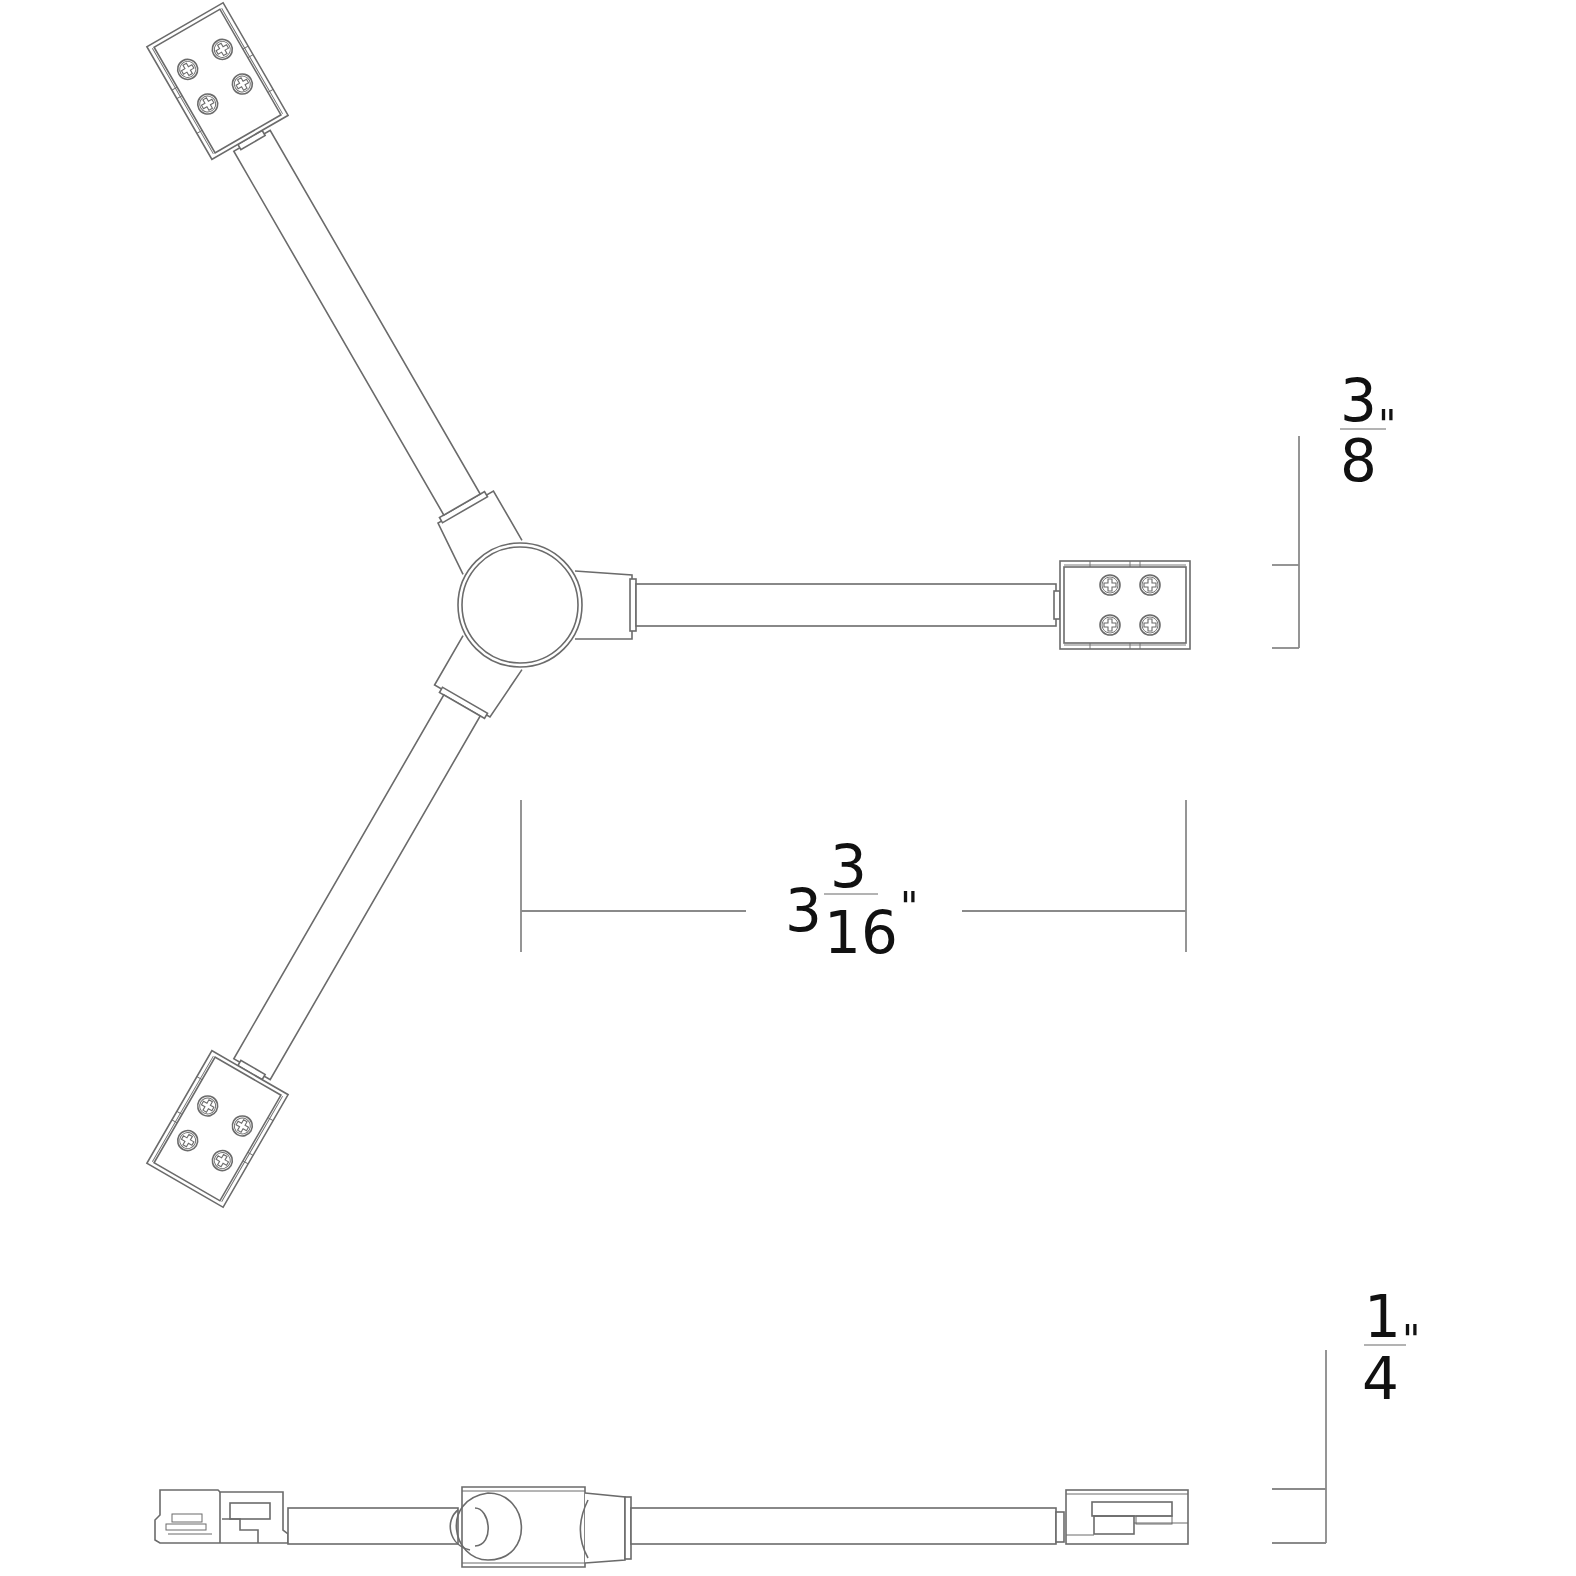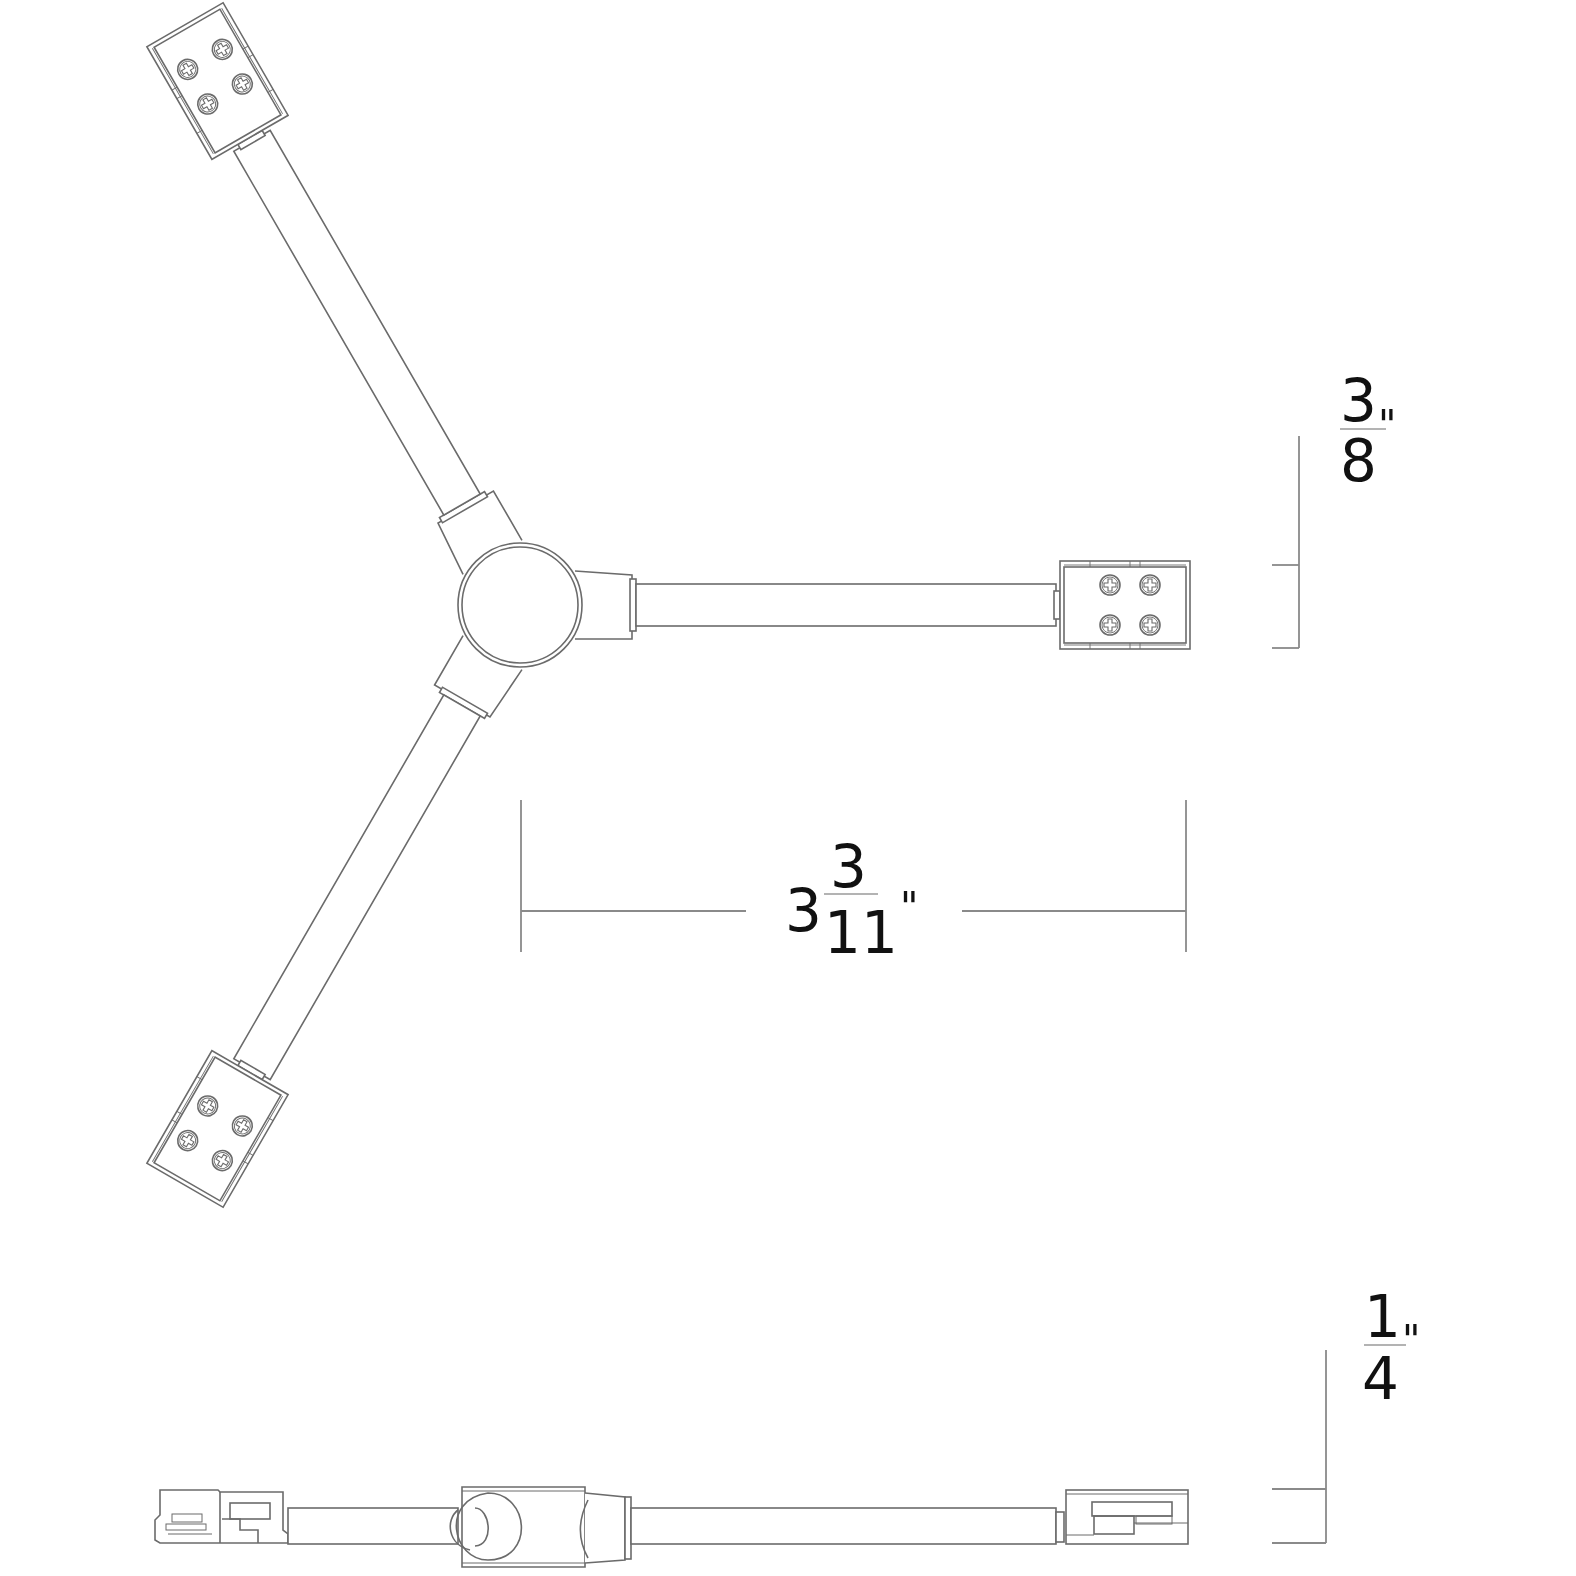--- a/index.html
+++ b/index.html
@@ -137,21 +137,21 @@
 
 <div>
   <span class="num" style="left:1340px; top:372px;">3</span>
   <span class="num" style="left:1340px; top:432px;">8</span>
   <span class="inch" style="left:1378px; top:405px;">"</span>
 </div>
 
 <div>
   <span class="num" style="left:785px; top:882px;">3</span>
   <span class="num" style="left:830px; top:838px;">3</span>
-  <span class="num" style="left:824px; top:904px;">11</span>
+  <span class="num" style="left:824px; top:904px;">16</span>
   <span class="inch" style="left:900px; top:887px;">"</span>
 </div>
 
 <div>
   <span class="num" style="left:1364px; top:1288px;">1</span>
   <span class="num" style="left:1362px; top:1350px;">4</span>
   <span class="inch" style="left:1402px; top:1320px;">"</span>
 </div>
 
 </body></html>

